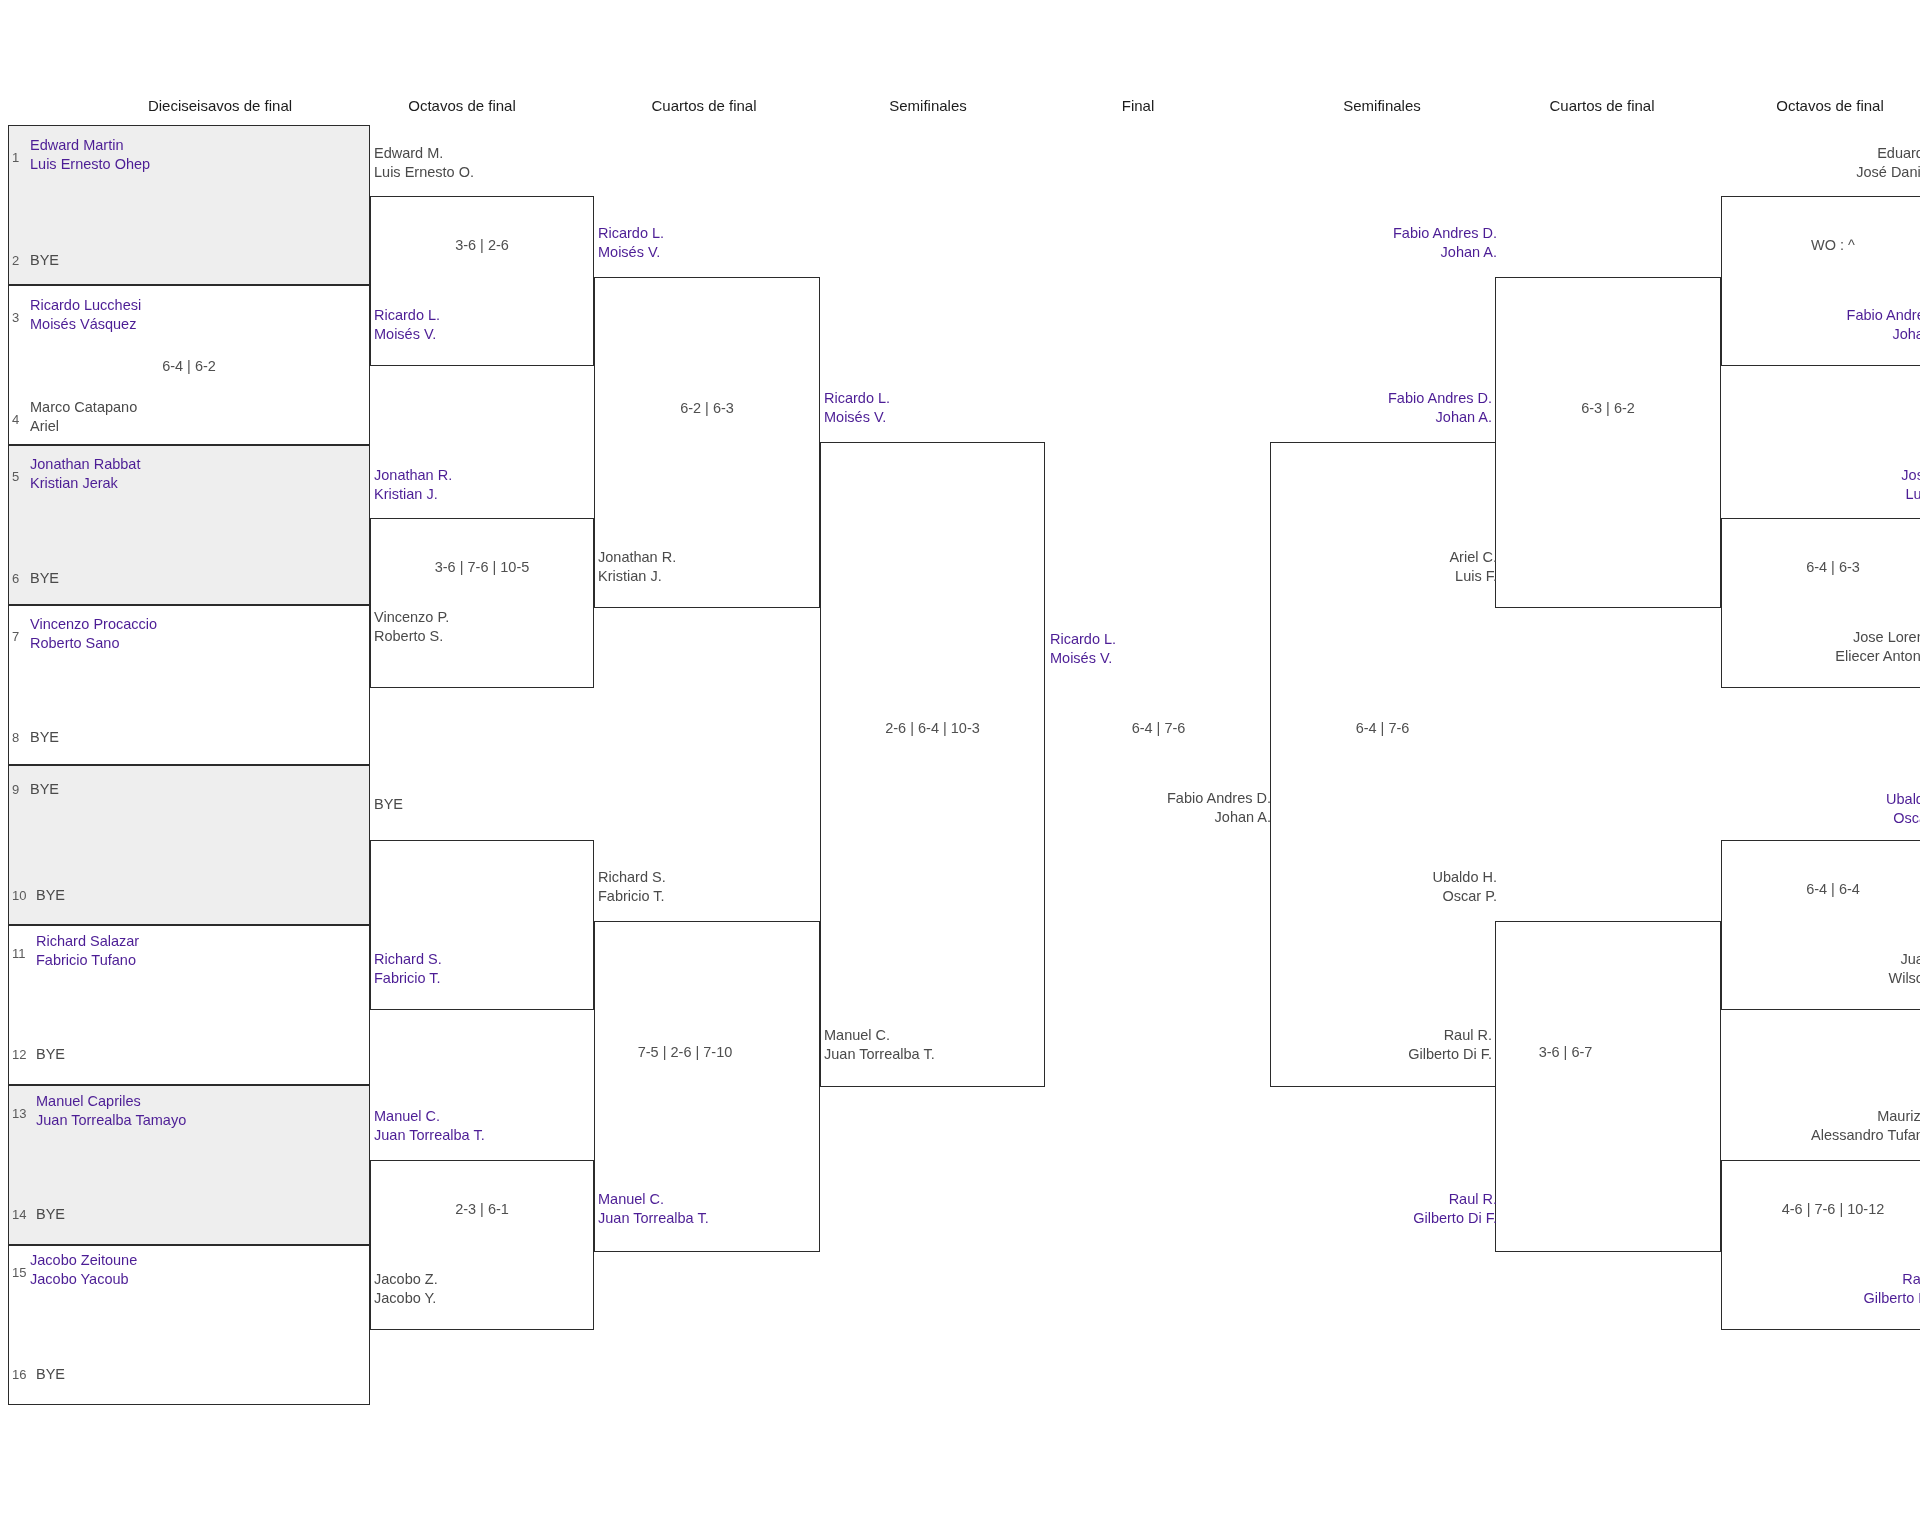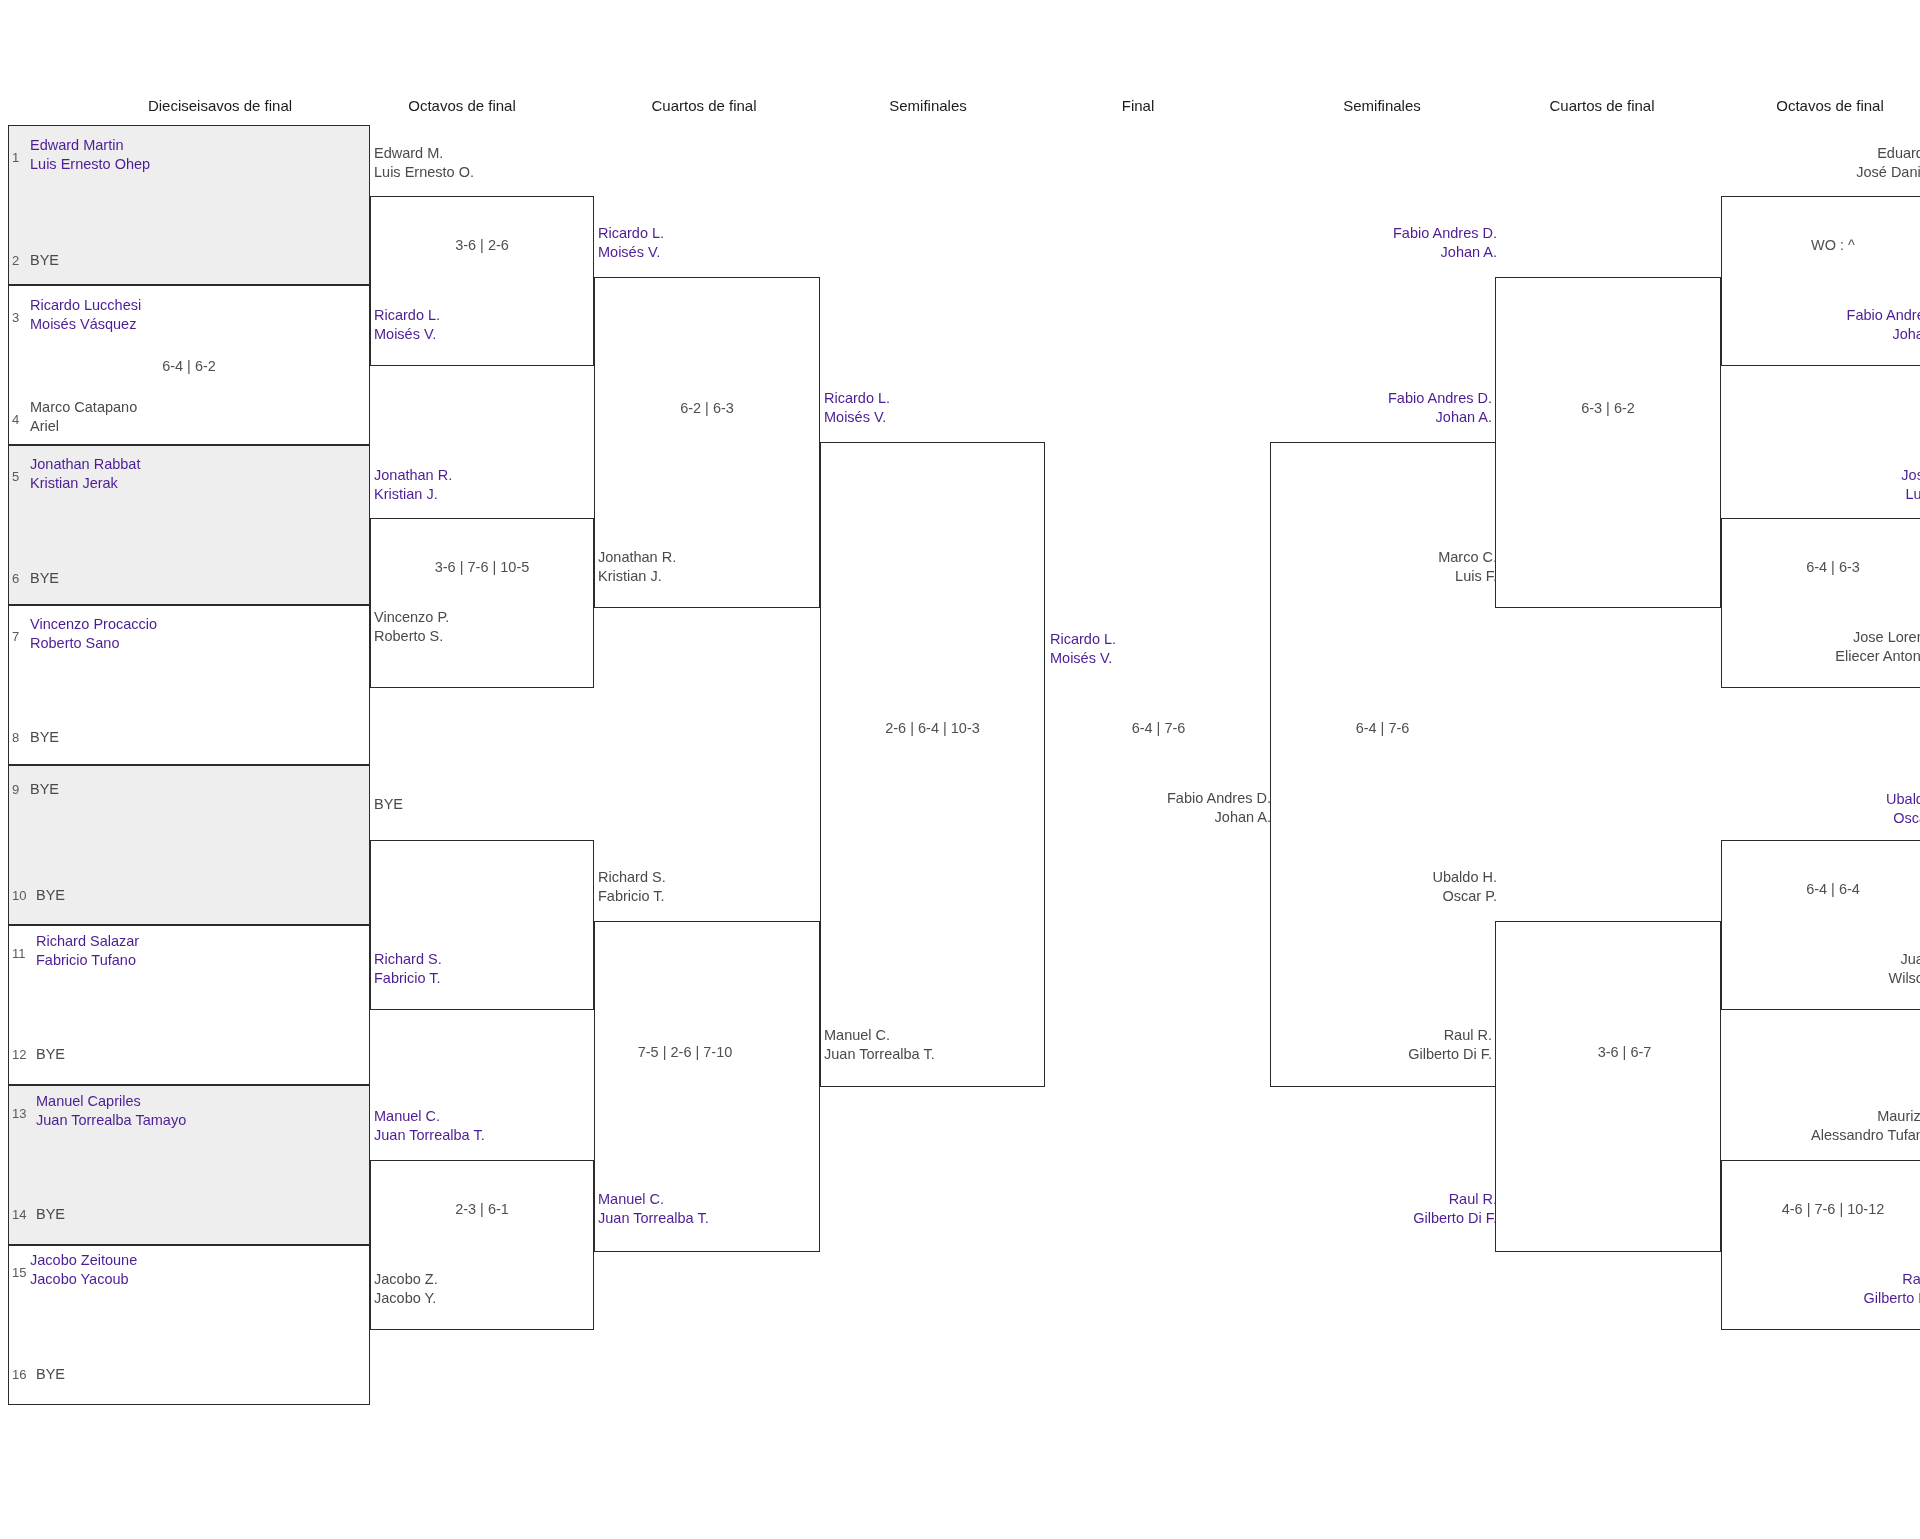--- a/index.html
+++ b/index.html
@@ -301,30 +301,30 @@
     <div>Gilberto Di F.</div>
   </div>
 
   <div class="cell r win" style="left:1275px;top:224px;width:222px;">
     <div>Fabio Andres D.</div>
     <div>Johan A.</div>
   </div>
   <div class="linebox" style="left:1495px;top:277px;width:226px;height:331px;"></div>
   <div class="score" style="left:1495px;top:400px;width:226px;">6-3 | 6-2</div>
   <div class="cell r" style="left:1275px;top:548px;width:222px;">
-    <div>Marco C.</div>
+    <div>Ariel C.</div>
     <div>Luis F.</div>
   </div>
 
   <div class="cell r" style="left:1275px;top:868px;width:222px;">
     <div>Ubaldo H.</div>
     <div>Oscar P.</div>
   </div>
   <div class="linebox" style="left:1495px;top:921px;width:226px;height:331px;"></div>
-  <div class="score" style="left:1534px;top:1044px;width:181px;">3-6 | 6-7</div>
+  <div class="score" style="left:1475px;top:1044px;width:181px;">3-6 | 6-7</div>
   <div class="cell r win" style="left:1275px;top:1190px;width:222px;">
     <div>Raul R.</div>
     <div>Gilberto Di F.</div>
   </div>
 
   <div class="cell r" style="left:1700px;top:144px;width:232px;">
     <div>Eduardo</div>
     <div>José Daniel</div>
   </div>
   <div class="linebox" style="left:1721px;top:196px;width:224px;height:170px;"></div>

